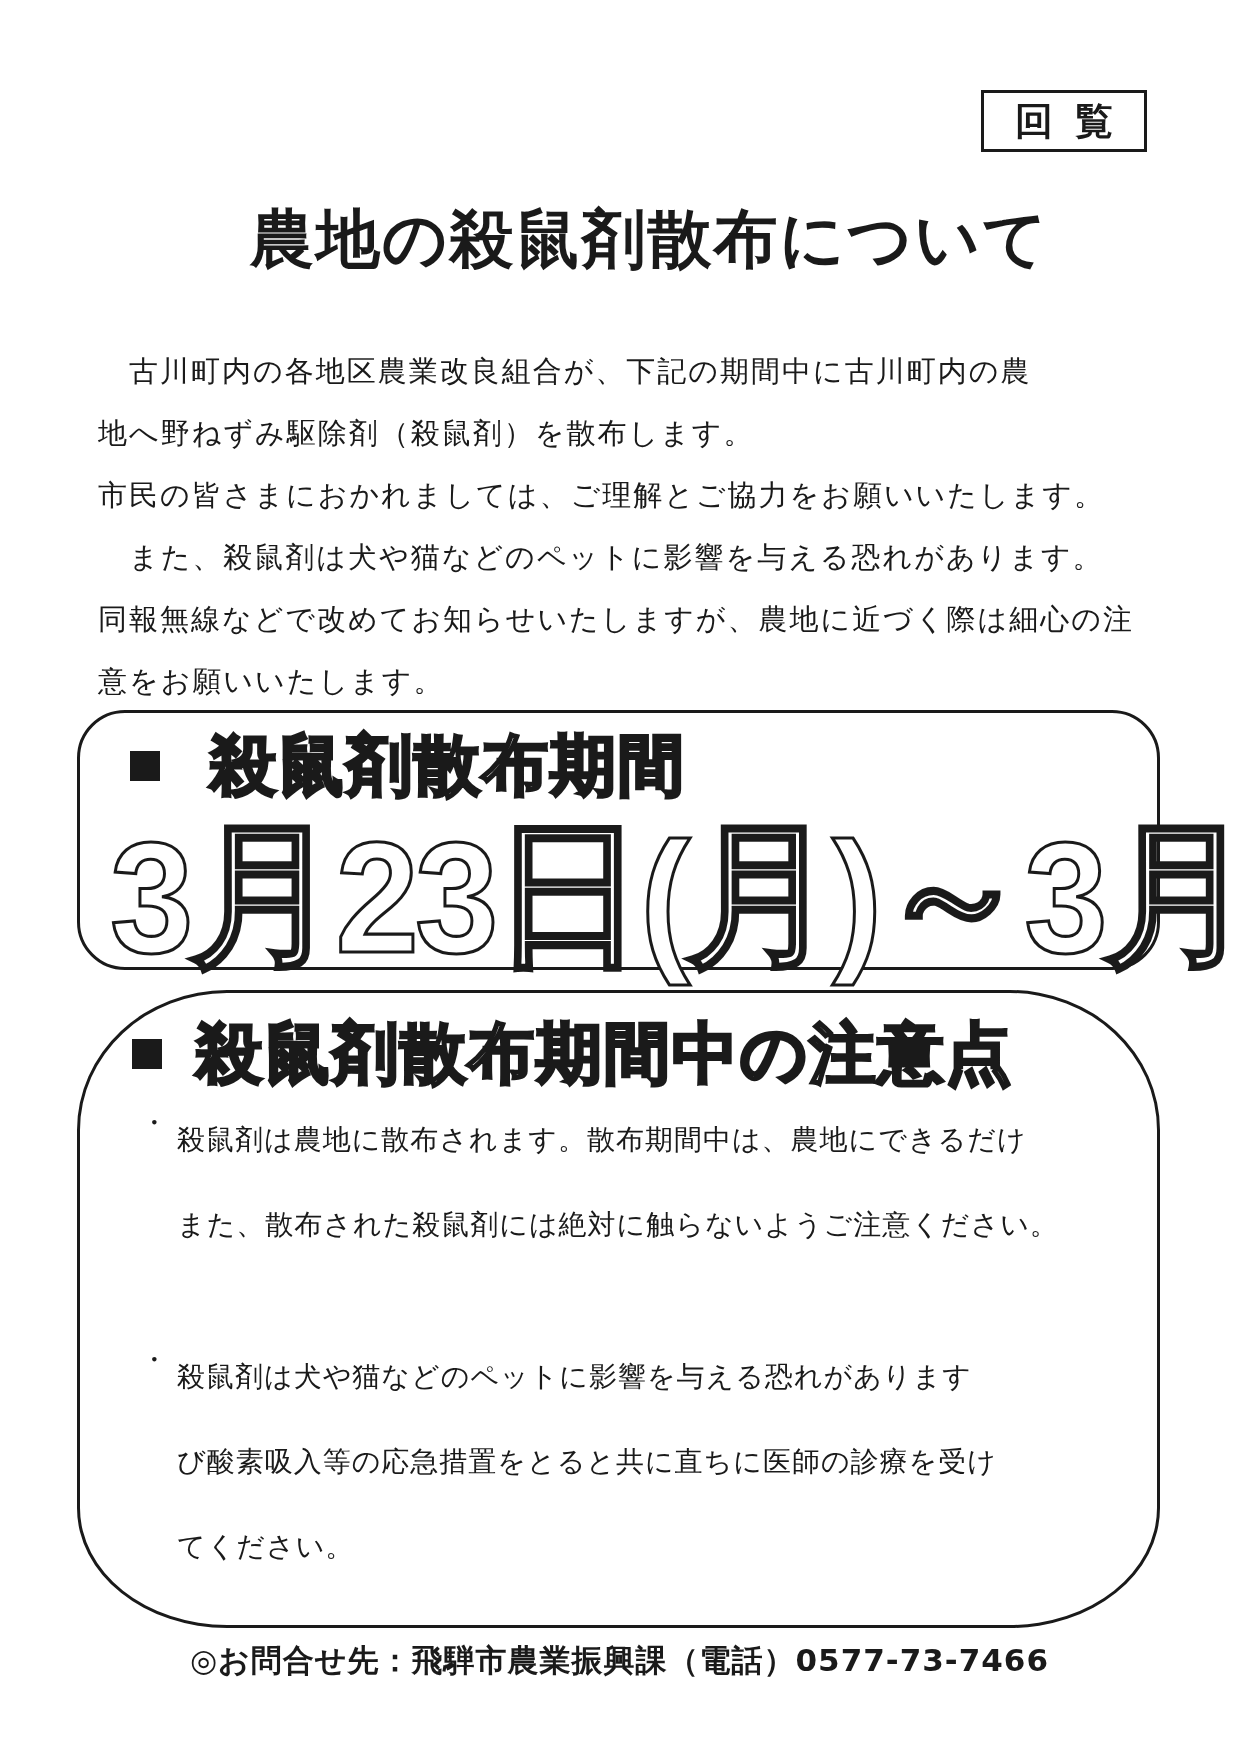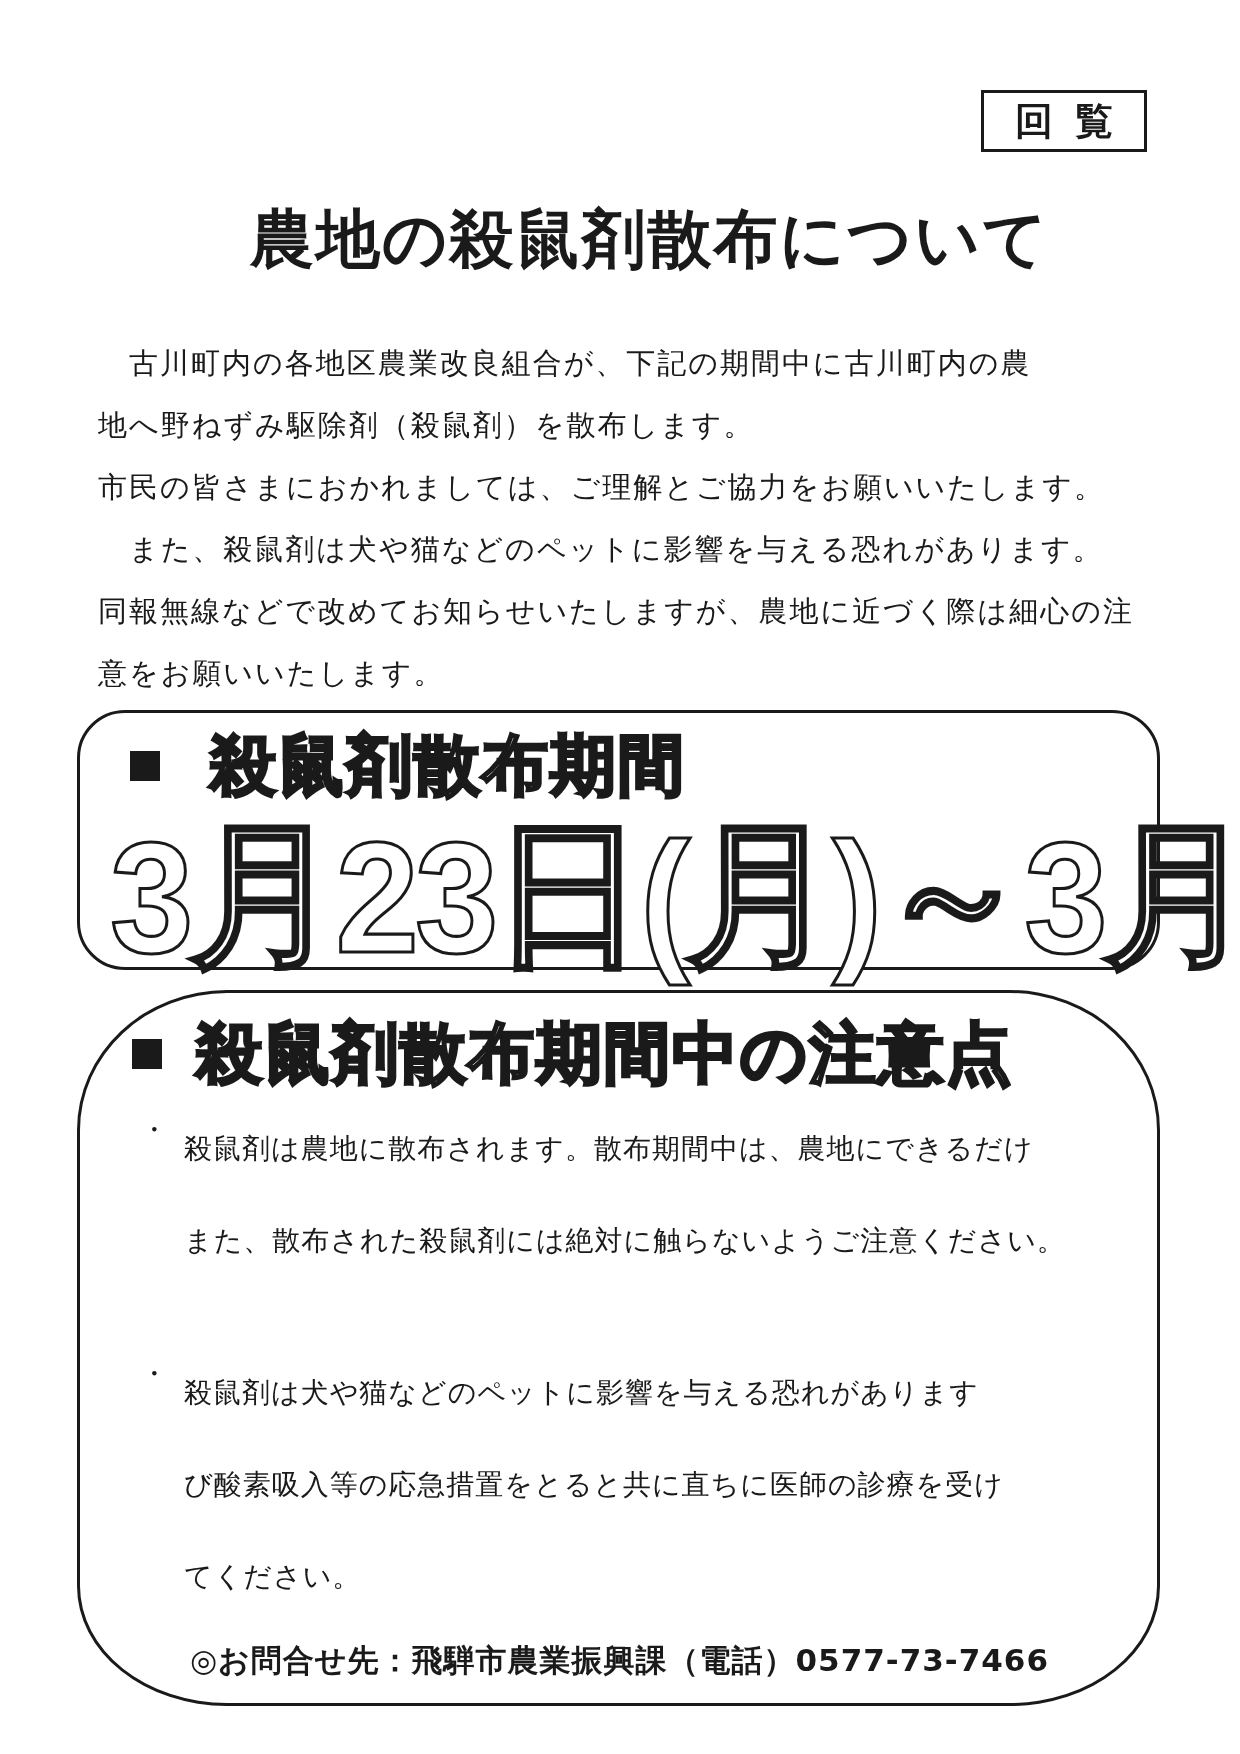--- a/index.html
+++ b/index.html
@@ -12,30 +12,30 @@
       border: 3px solid #1a1a1a; box-sizing: border-box;
       display: flex; align-items: center; justify-content: center;
       font-size: 38px; font-weight: bold; letter-spacing: 22px; padding-left: 22px; text-align: right;
     }
     .title {
       position: absolute; left: 250px; top: 196px; width: 850px;
       font-family: "DejaVu Serif", serif; font-size: 64px; font-weight: bold;
       letter-spacing: 2px; white-space: nowrap;
     }
     .intro {
-      position: absolute; left: 98px; top: 332px; width: 1060px;
+      position: absolute; left: 98px; top: 340px; width: 1060px;
       font-size: 29px; line-height: 62px; letter-spacing: 2px;
     }
     .intro p { margin: 0; white-space: nowrap; }
     .box1 {
       position: absolute; left: 77px; top: 710px; width: 1083px; height: 260px;
       border: 3px solid #1a1a1a; border-radius: 48px; box-sizing: border-box;
     }
     .box2 {
-      position: absolute; left: 77px; top: 990px; width: 1083px; height: 716px;
+      position: absolute; left: 77px; top: 990px; width: 1083px; height: 638px;
       border: 3px solid #1a1a1a; border-radius: 150px 150px 150px 150px / 140px 140px 120px 120px;
       box-sizing: border-box;
     }
     .heading {
       position: absolute; display: flex; align-items: center;
       font-size: 66px; font-weight: bold; color: #ffffff;
       -webkit-text-stroke: 3px #1a1a1a; letter-spacing: 2px; white-space: nowrap;
     }
     .sq {
       display: inline-block; width: 30px; height: 30px; background: #1a1a1a;
@@ -50,21 +50,21 @@
       font-size: 150px; color: #ffffff; -webkit-text-stroke: 3px #1a1a1a;
       transform: scaleY(1.05); transform-origin: top left; white-space: nowrap;
       letter-spacing: -4px;
     }
     .notes {
       position: absolute; left: 60px; top: 102px; width: 980px;
       font-size: 28px; letter-spacing: 1px;
     }
     .note { position: relative; padding-left: 28px; }
     .note .bullet { position: absolute; left: 0; top: 0; }
-    .note p { margin: 16px; line-height: 76px; white-space: nowrap; }
+    .note p { margin: 9px; line-height: 76px; white-space: nowrap; font-family: Liberation Mono, monospace; }
     .note + .note { margin-top: 76px; }
     .footer {
       position: absolute; left: 190px; top: 1640px; width: 880px;
       font-size: 31px; font-weight: bold; white-space: nowrap; letter-spacing: 1px;
     }
   </style>
 </head>
 <body>
 
 <div class="stamp">

